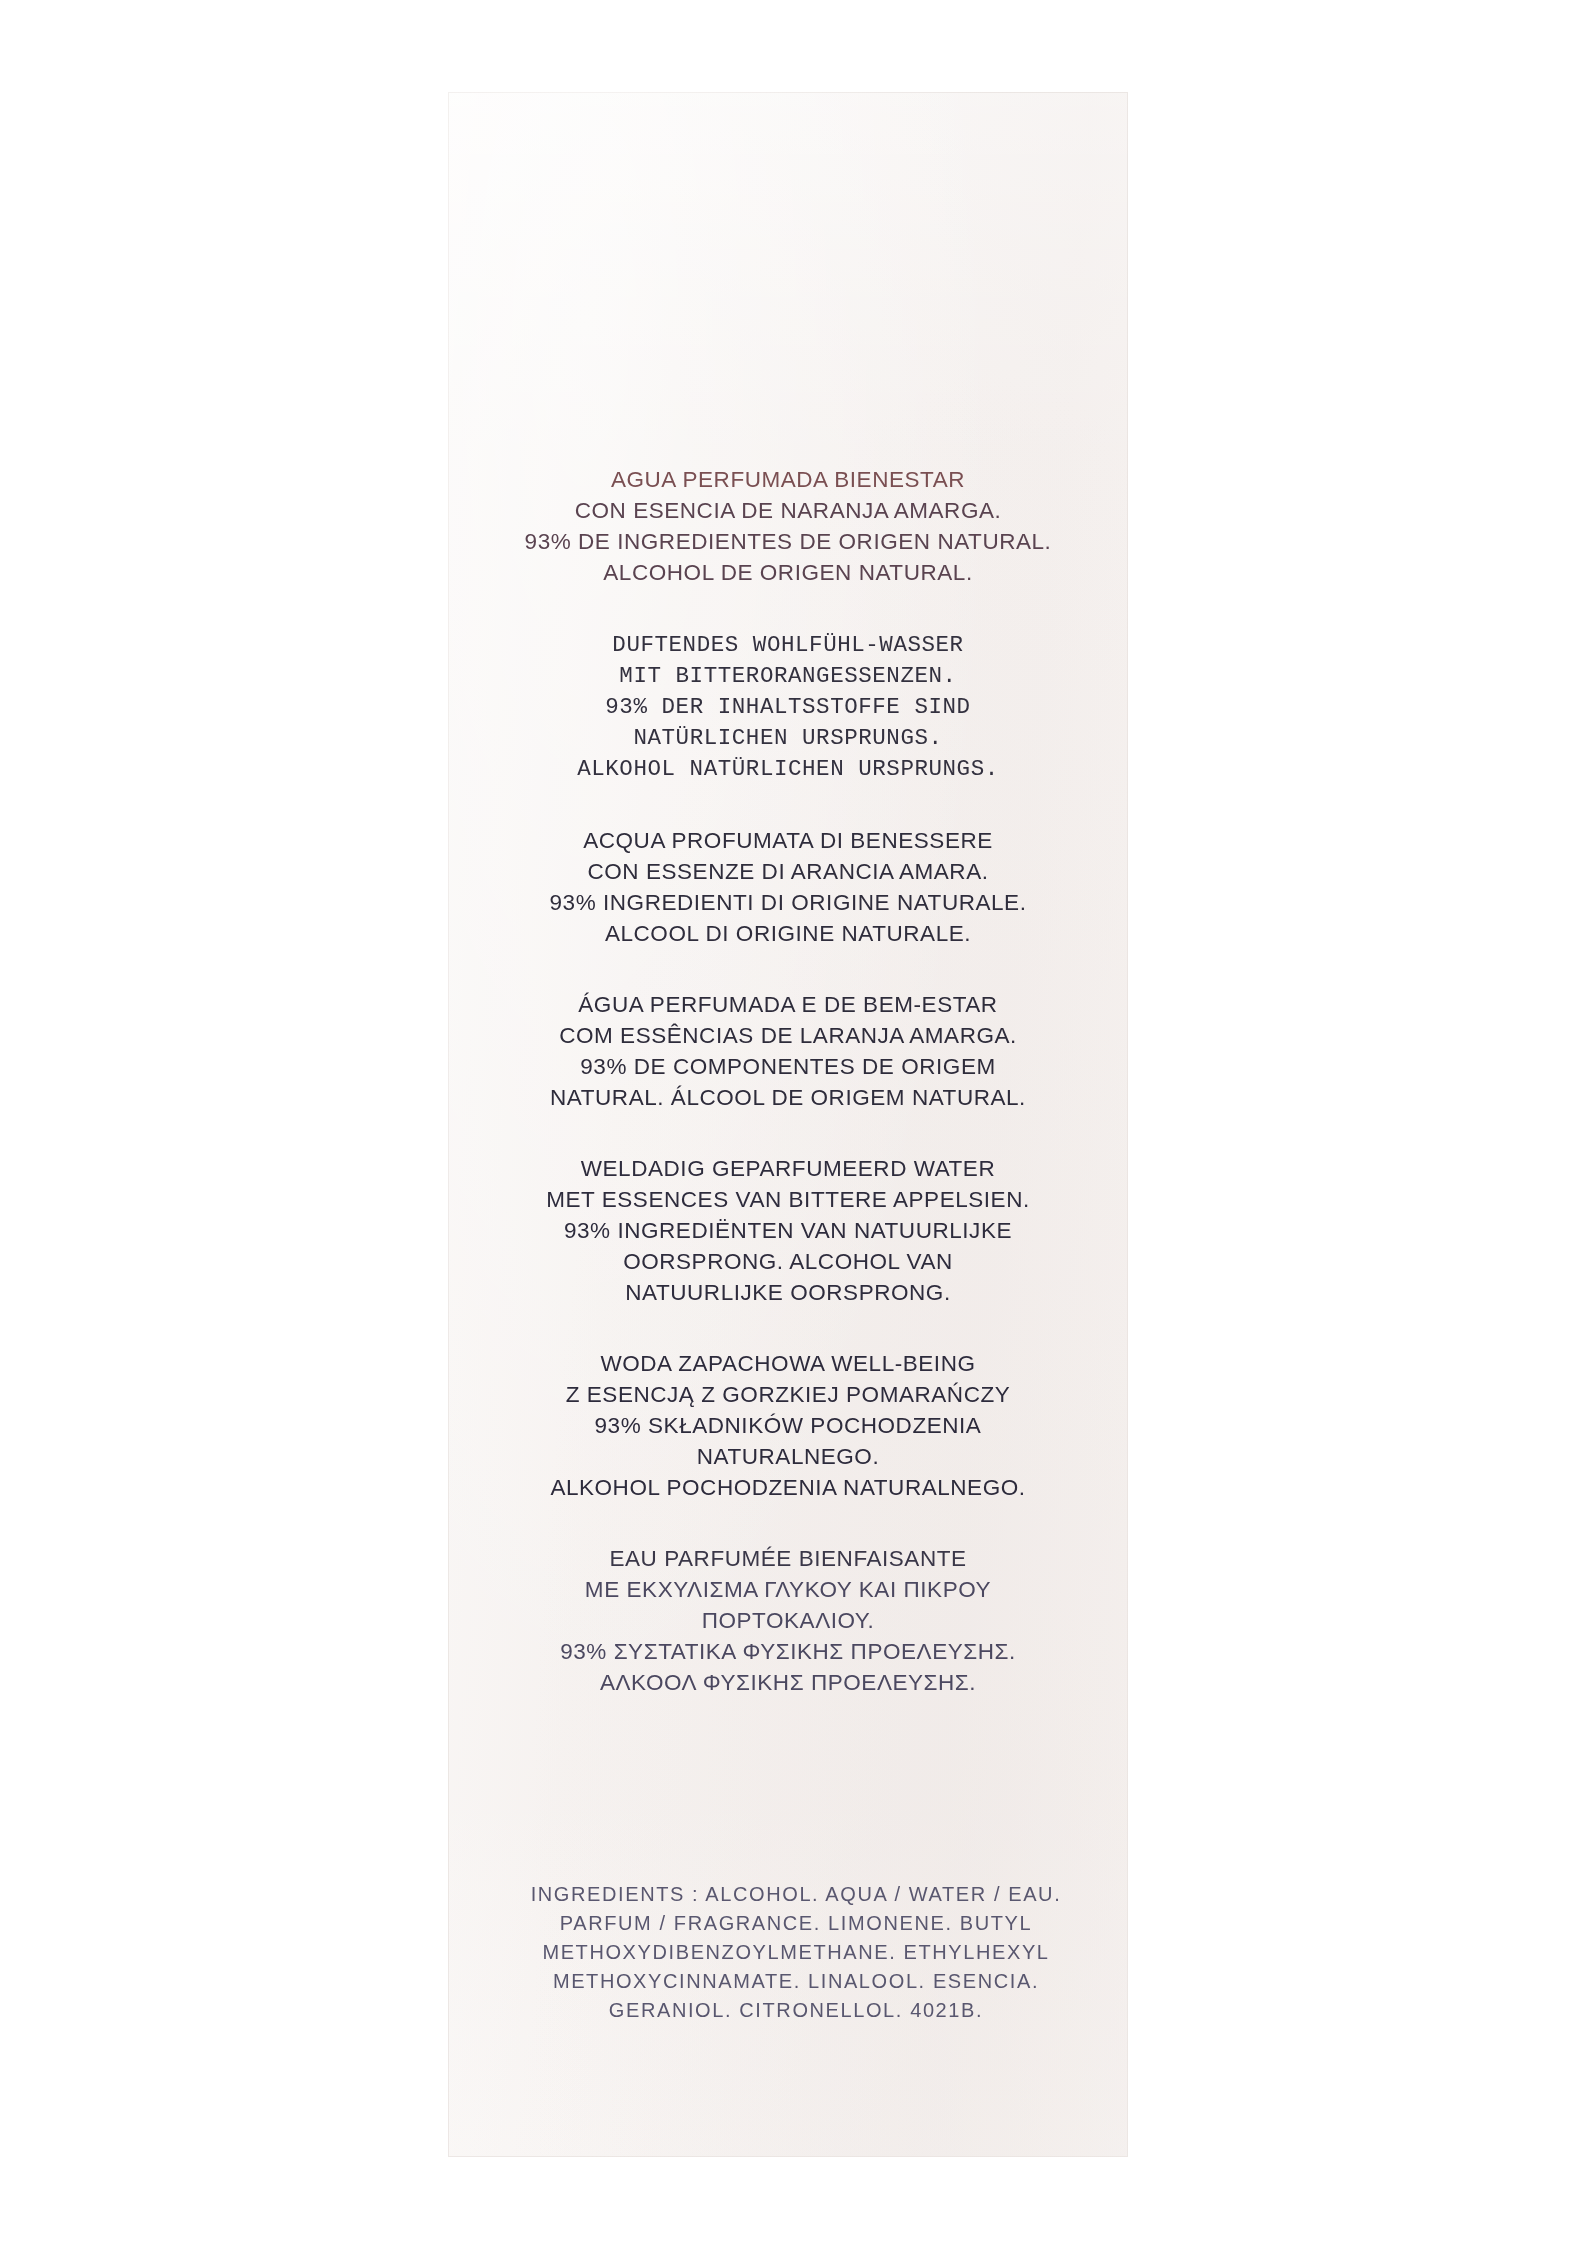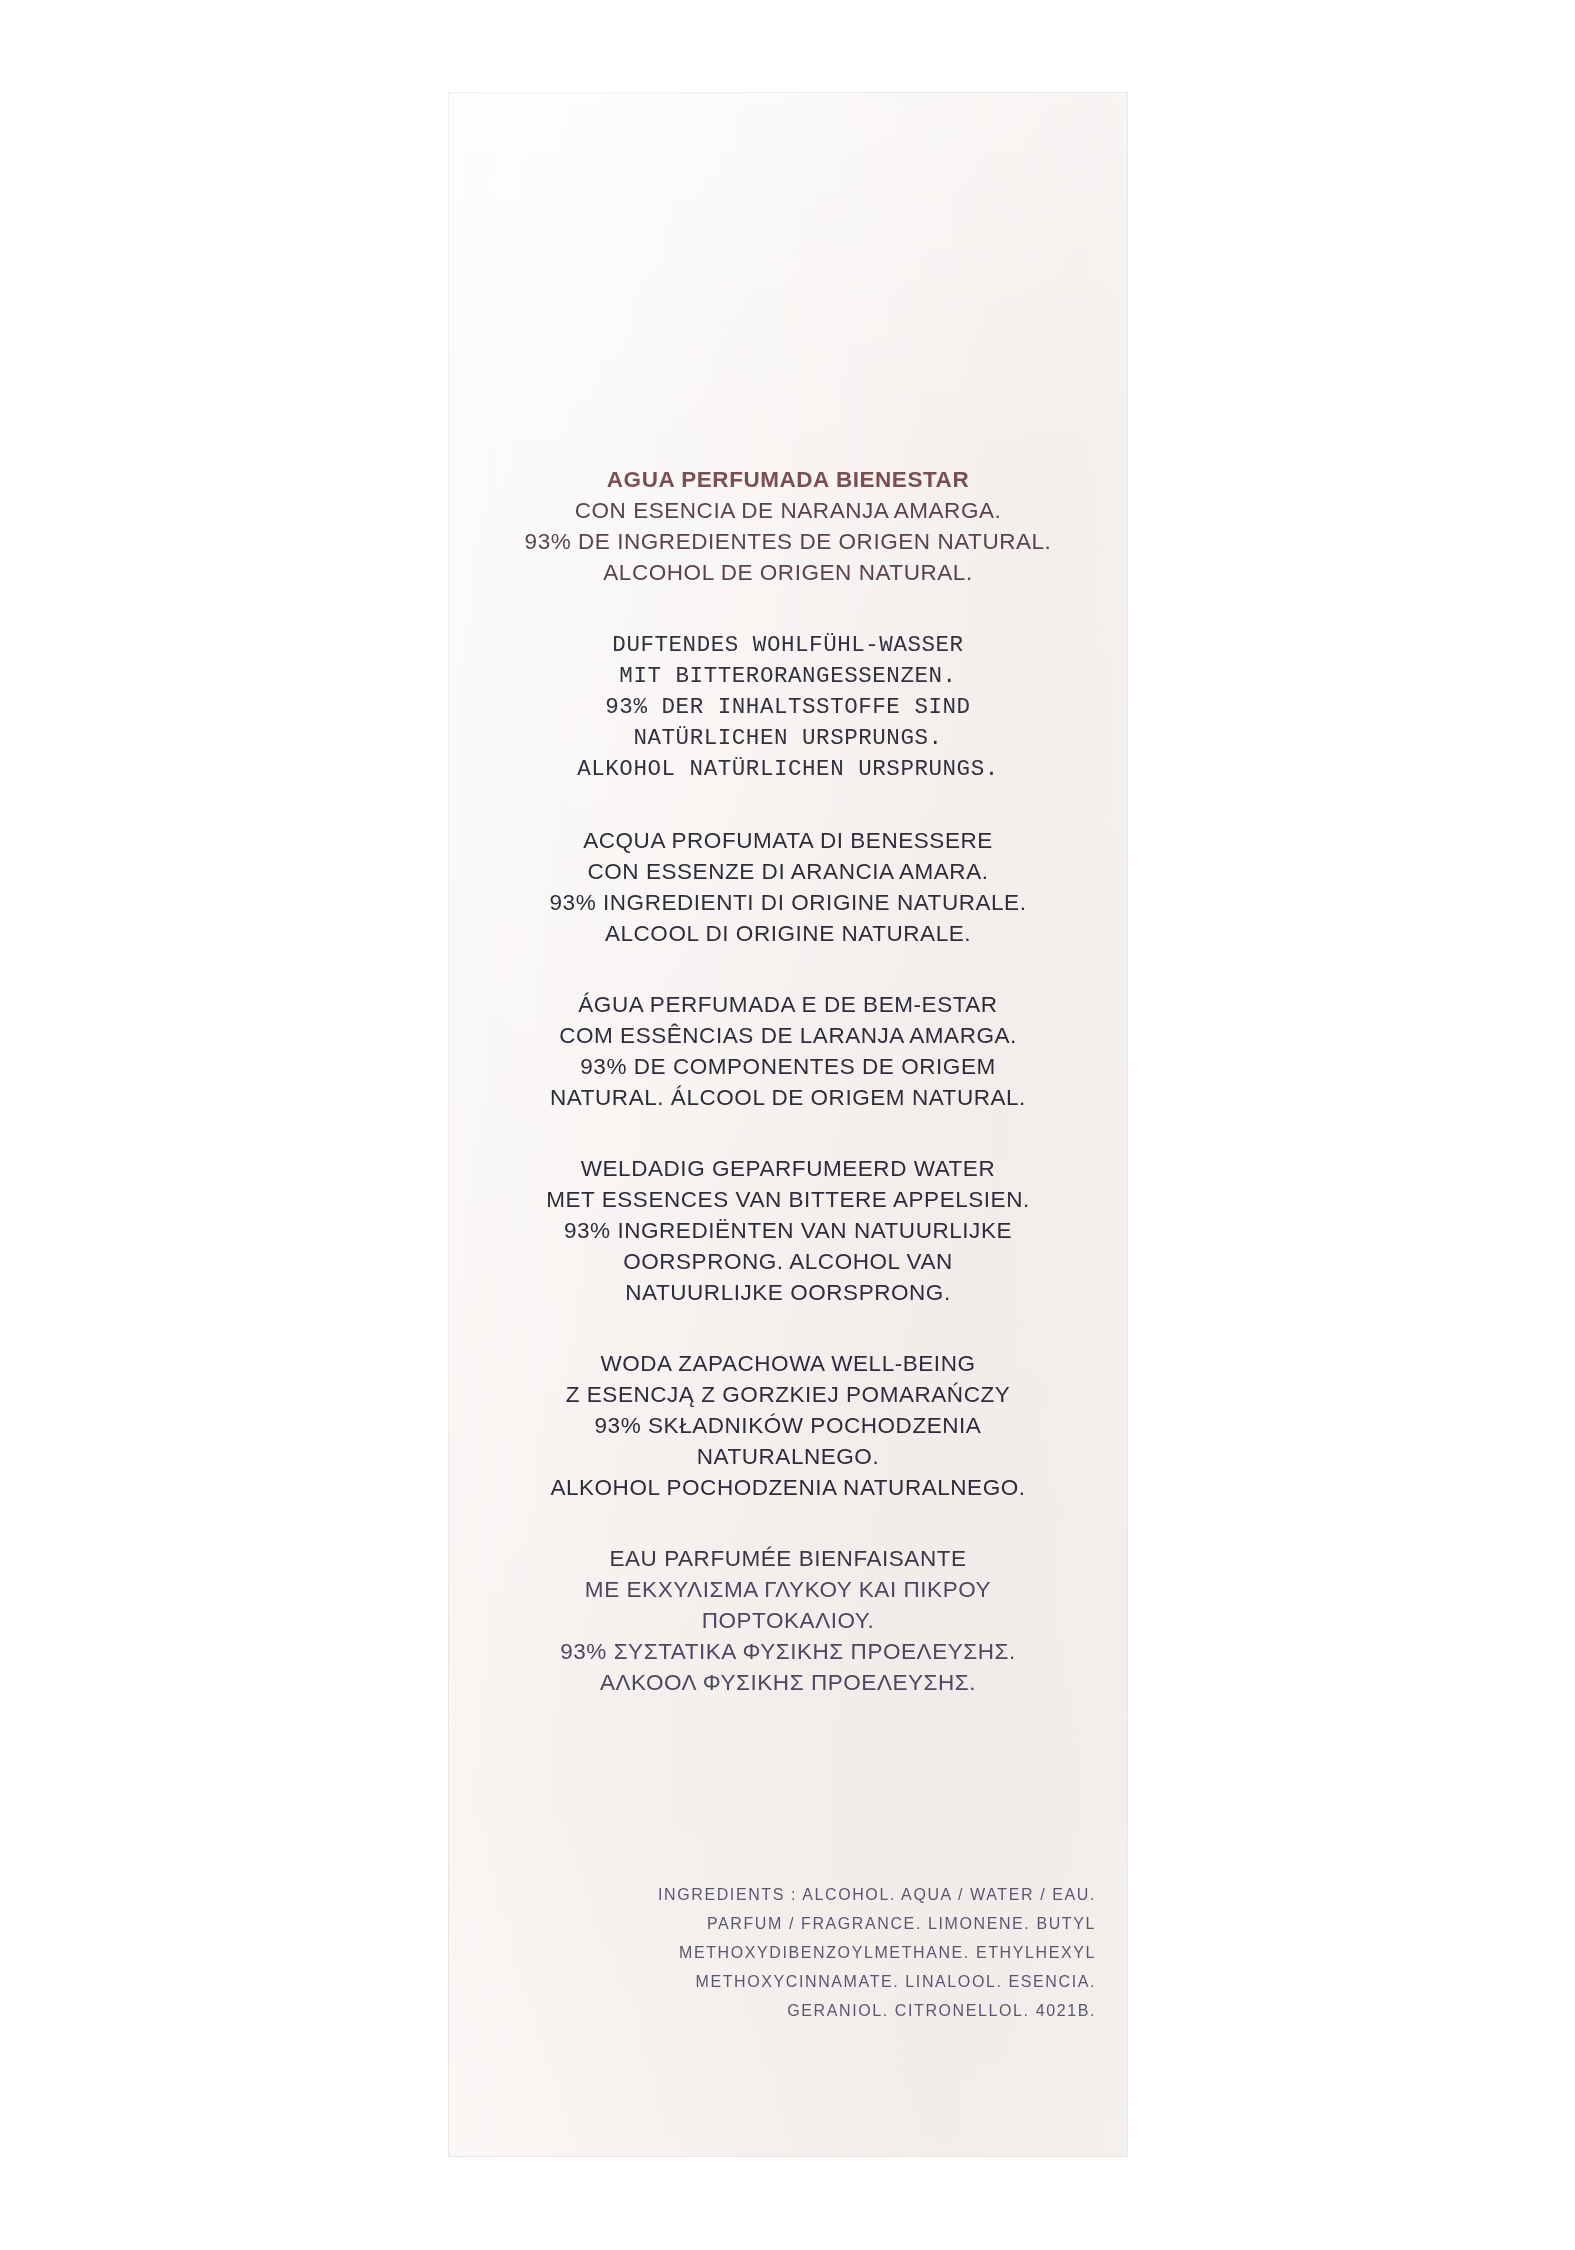--- a/index.html
+++ b/index.html
@@ -63,40 +63,40 @@
     line-height: 31px;
     letter-spacing: 0.55px;
     font-weight: 400;
   }
   .block:last-child { margin-bottom: 8px; }
   .block .line { display: block; white-space: nowrap; }
   .block.b1 {
     color: #5a4350;
     margin-bottom: 42px;
   }
-  .block.b1 .line:first-child { color: #7a4f52; font-weight: bold; }
+  .block.b1 .line:first-child { color: #7a4f52; }
   .block.b2 { color: #33313f; font-family: Liberation Mono, monospace; }
   .block.b3 { color: #2f2d3c; }
   .block.b4 { color: #2e2c3b; }
   .block.b5 { color: #2e2c3d; }
   .block.b6 { color: #2d2b3c; }
   .block.b7 { color: #3a3748; }
   .block.b7 .line:nth-child(2),
   .block.b7 .line:nth-child(3),
   .block.b7 .line:nth-child(4),
   .block.b7 .line:nth-child(5) { color: #4b4860; }
 
   .ingredients {
     position: absolute;
     left: 48px;
     bottom: 132px;
     width: 600px;
-    text-align: right;
+    text-align: center;
     color: #59576f;
-    font-size: 16px;
+    font-size: 20px;
     line-height: 29px;
     letter-spacing: 1.6px;
   }
   .ingredients .line { display: block; white-space: nowrap; }
 </style>
 </head>
 <body>
 
 <div class="page">
   <div class="panel">

